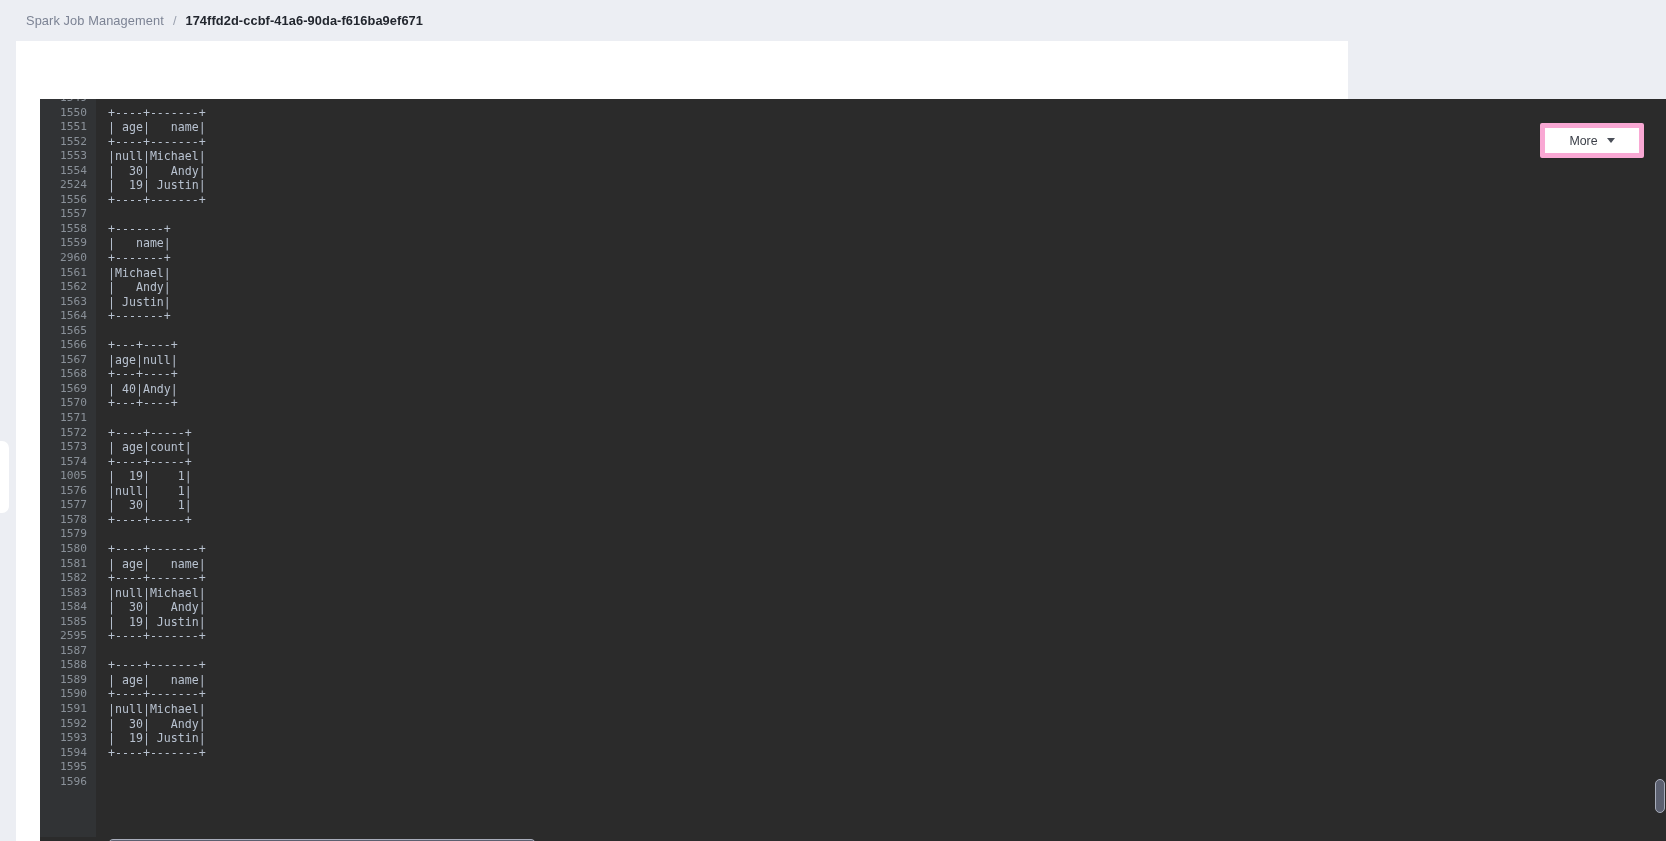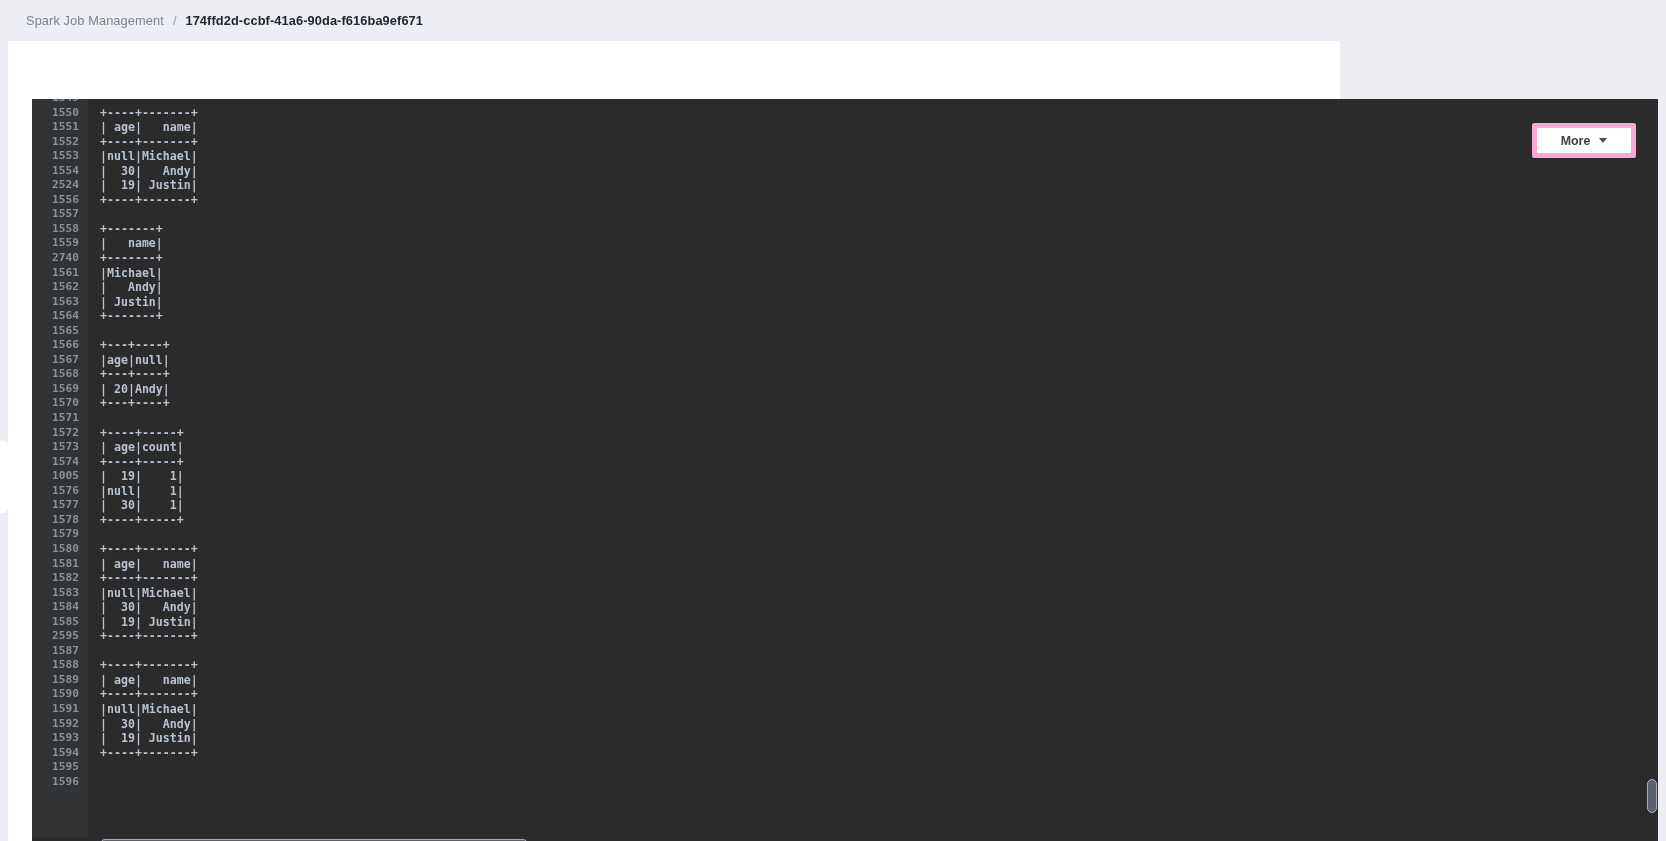--- a/index.html
+++ b/index.html
@@ -69,26 +69,25 @@
     width: 9px;
     height: 72px;
     background: #ffffff;
     border-top-right-radius: 7px;
     border-bottom-right-radius: 7px;
   }
 
   
   .content-card {
     position: absolute;
-    left: 8px;
+    left: 16px;
     top: 41px;
     width: 1332px;
     height: 800px;
     background: #ffffff;
-    font-weight: bold;
   }
 
   
   .editor-shell {
     position: absolute;
     left: 24px;
     top: 58px;
     width: 1626px;
     height: 752px;
     background: #2b2b2b;
@@ -289,21 +288,21 @@
             </div>
             <div class="code-row">
               <div class="ln">1558</div>
               <div class="src">+-------+</div>
             </div>
             <div class="code-row">
               <div class="ln">1559</div>
               <div class="src">|   name|</div>
             </div>
             <div class="code-row">
-              <div class="ln">2740</div>
+              <div class="ln">2960</div>
               <div class="src">+-------+</div>
             </div>
             <div class="code-row">
               <div class="ln">1561</div>
               <div class="src">|Michael|</div>
             </div>
             <div class="code-row">
               <div class="ln">1562</div>
               <div class="src">|   Andy|</div>
             </div>
@@ -326,21 +325,21 @@
             <div class="code-row">
               <div class="ln">1567</div>
               <div class="src">|age|null|</div>
             </div>
             <div class="code-row">
               <div class="ln">1568</div>
               <div class="src">+---+----+</div>
             </div>
             <div class="code-row">
               <div class="ln">1569</div>
-              <div class="src">| 20|Andy|</div>
+              <div class="src">| 40|Andy|</div>
             </div>
             <div class="code-row">
               <div class="ln">1570</div>
               <div class="src">+---+----+</div>
             </div>
             <div class="code-row">
               <div class="ln">1571</div>
               <div class="src"></div>
             </div>
             <div class="code-row">

